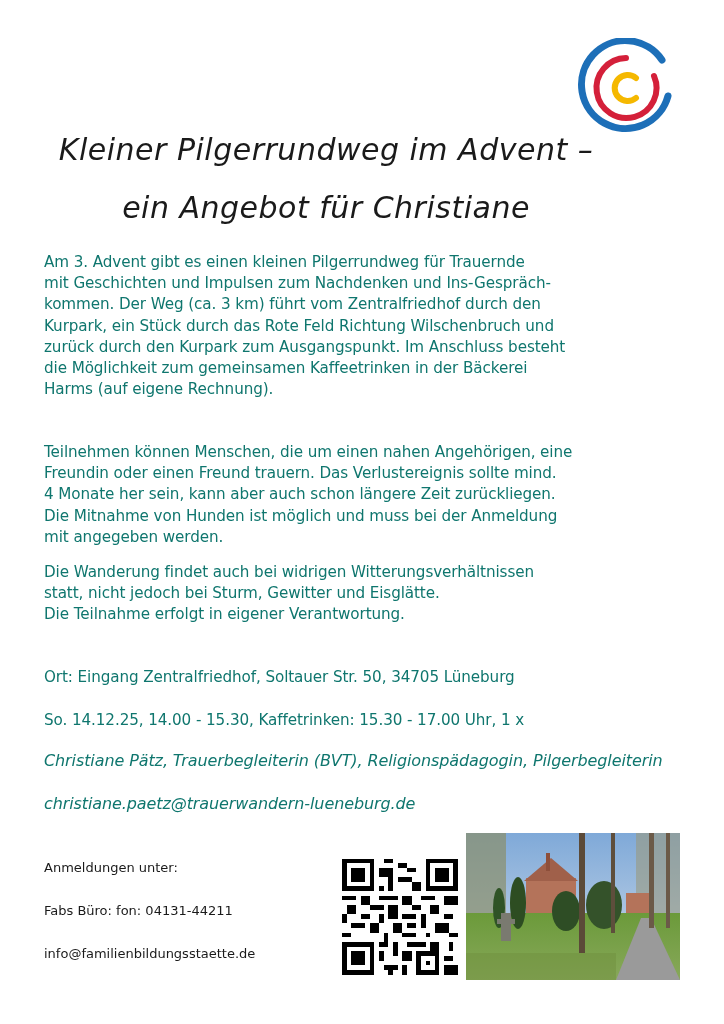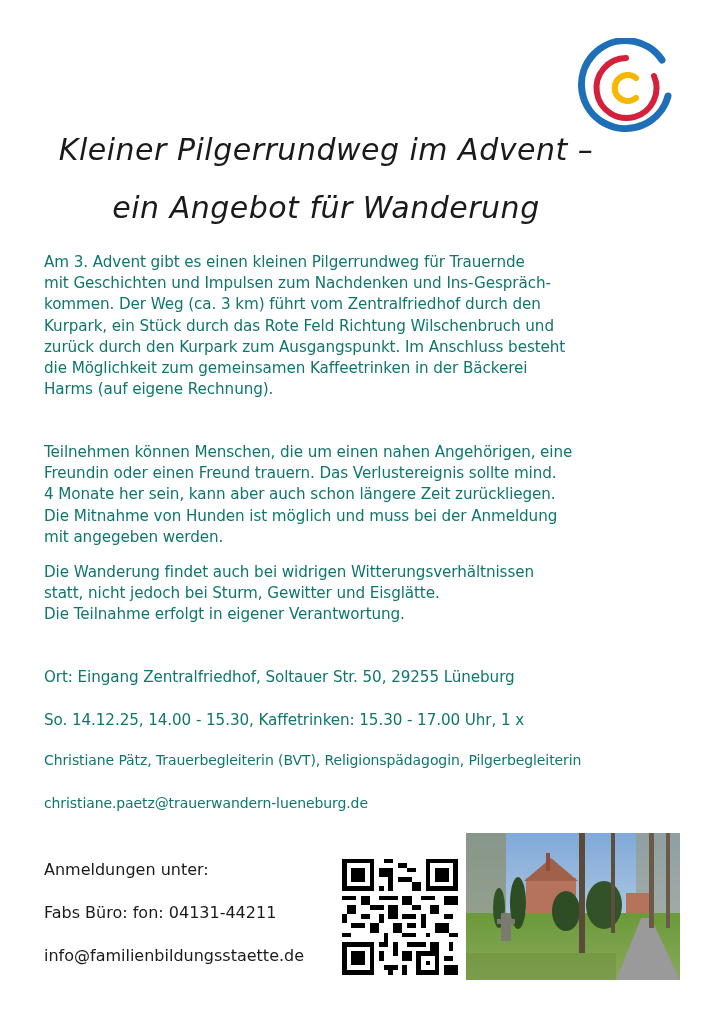--- a/index.html
+++ b/index.html
@@ -11,59 +11,59 @@
            font-size:30px; color:#1a1a1a; letter-spacing:0.5px; }
   .t1 { top:132px; }
   .t2 { top:190px; }
   .para { position:absolute; left:44px; width:640px; color:#0f766e;
           font-size:15.2px; line-height:21.2px; white-space:pre-line;
           font-family:"DejaVu Sans", sans-serif; letter-spacing:-0.1px; }
   .p1 { top:252px; }
   .p2 { top:442px; }
   .p3 { top:542px;margin-top:20px; }
   .info { top:646px; }
-  .contact { top:729px; font-size:14px; }
-  .reg { position:absolute; left:44px; color:#1a1a1a; font-size:16px;
+  .contact { top:729px; font-size:16px;font-style:italic; }
+  .reg { position:absolute; left:44px; color:#1a1a1a; font-size:13px;
          font-family:"DejaVu Sans", sans-serif;text-align:center; }
   .r1 { top:860px; } .r2 { top:903px; } .r3 { top:946px; }
   .qr { position:absolute; left:342px; top:858px; width:116px; height:117px; }
   .photo { position:absolute; left:466px; top:833px; width:214px; height:147px; overflow:hidden; }
 </style>
 </head>
 <body>
 
 <div class="logo">
   <svg width="100" height="100" viewBox="0 0 100 100">
     <path d="M86 22 A44 44 0 1 0 92 58" fill="none" stroke="#1d6fb8" stroke-width="7" stroke-linecap="round"></path>
     <path d="M78 38 A30 30 0 1 1 50 20" fill="none" stroke="#d4203a" stroke-width="6" stroke-linecap="round"></path>
     <path d="M60 40 A13 13 0 1 0 60 60" fill="none" stroke="#f5b800" stroke-width="6" stroke-linecap="round"></path>
   </svg>
 </div>
 
 <div class="title t1">Kleiner Pilgerrundweg im Advent –</div>
-<div class="title t2">ein Angebot für Wanderung</div>
+<div class="title t2">ein Angebot für Christiane</div>
 
 <div class="para p1">Am 3. Advent gibt es einen kleinen Pilgerrundweg für Trauernde
 mit Geschichten und Impulsen zum Nachdenken und Ins-Gespräch-
 kommen. Der Weg (ca. 3 km) führt vom Zentralfriedhof durch den
 Kurpark, ein Stück durch das Rote Feld Richtung Wilschenbruch und
 zurück durch den Kurpark zum Ausgangspunkt. Im Anschluss besteht
 die Möglichkeit zum gemeinsamen Kaffeetrinken in der Bäckerei
 Harms (auf eigene Rechnung).</div>
 <div class="para p2">Teilnehmen können Menschen, die um einen nahen Angehörigen, eine
 Freundin oder einen Freund trauern. Das Verlustereignis sollte mind.
 4 Monate her sein, kann aber auch schon längere Zeit zurückliegen.
 Die Mitnahme von Hunden ist möglich und muss bei der Anmeldung
 mit angegeben werden.</div>
 <div class="para p3">Die Wanderung findet auch bei widrigen Witterungsverhältnissen
 statt, nicht jedoch bei Sturm, Gewitter und Eisglätte.
 Die Teilnahme erfolgt in eigener Verantwortung.</div>
 
 <div class="para info">
-  <div>Ort: Eingang Zentralfriedhof, Soltauer Str. 50, 29255 Lüneburg</div>
+  <div>Ort: Eingang Zentralfriedhof, Soltauer Str. 50, 34705 Lüneburg</div>
   <div>So. 14.12.25, 14.00 - 15.30, Kaffetrinken: 15.30 - 17.00 Uhr, 1 x</div>
 </div>
 
 <div class="para contact">
   <div>Christiane Pätz, Trauerbegleiterin (BVT), Religionspädagogin, Pilgerbegleiterin</div>
   <div>christiane.paetz@trauerwandern-lueneburg.de</div>
 </div>
 
 <div class="reg r1">Anmeldungen unter:</div>
 <div class="reg r2">Fabs Büro: fon: 04131-44211</div>

